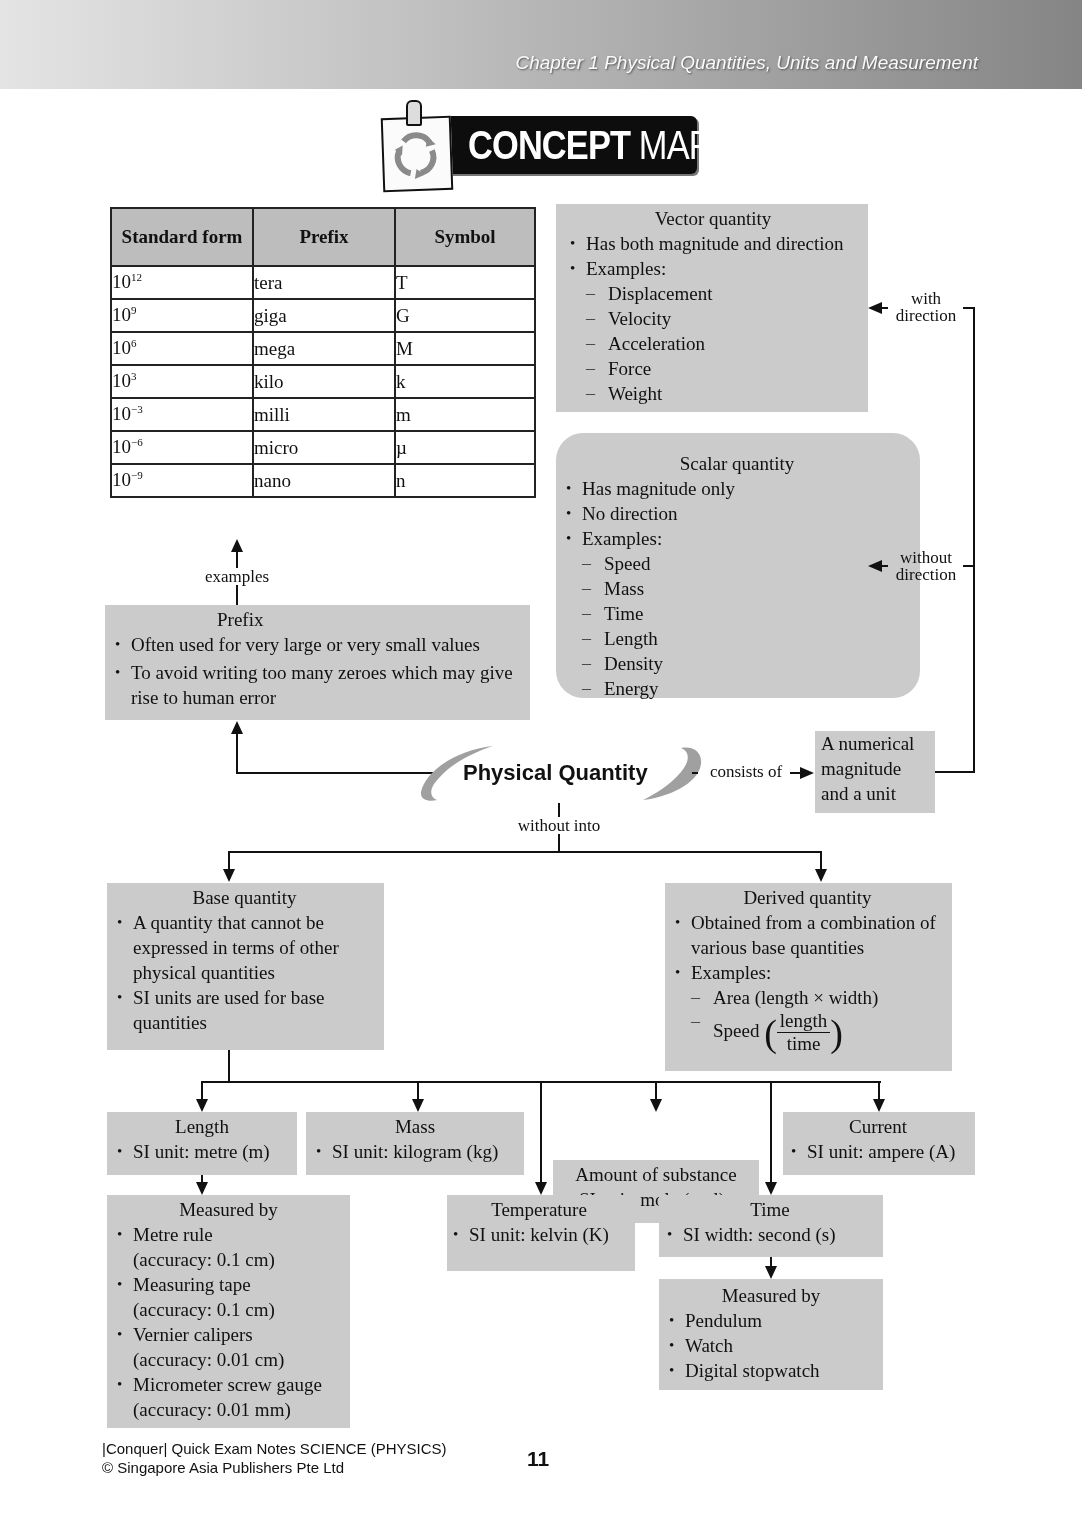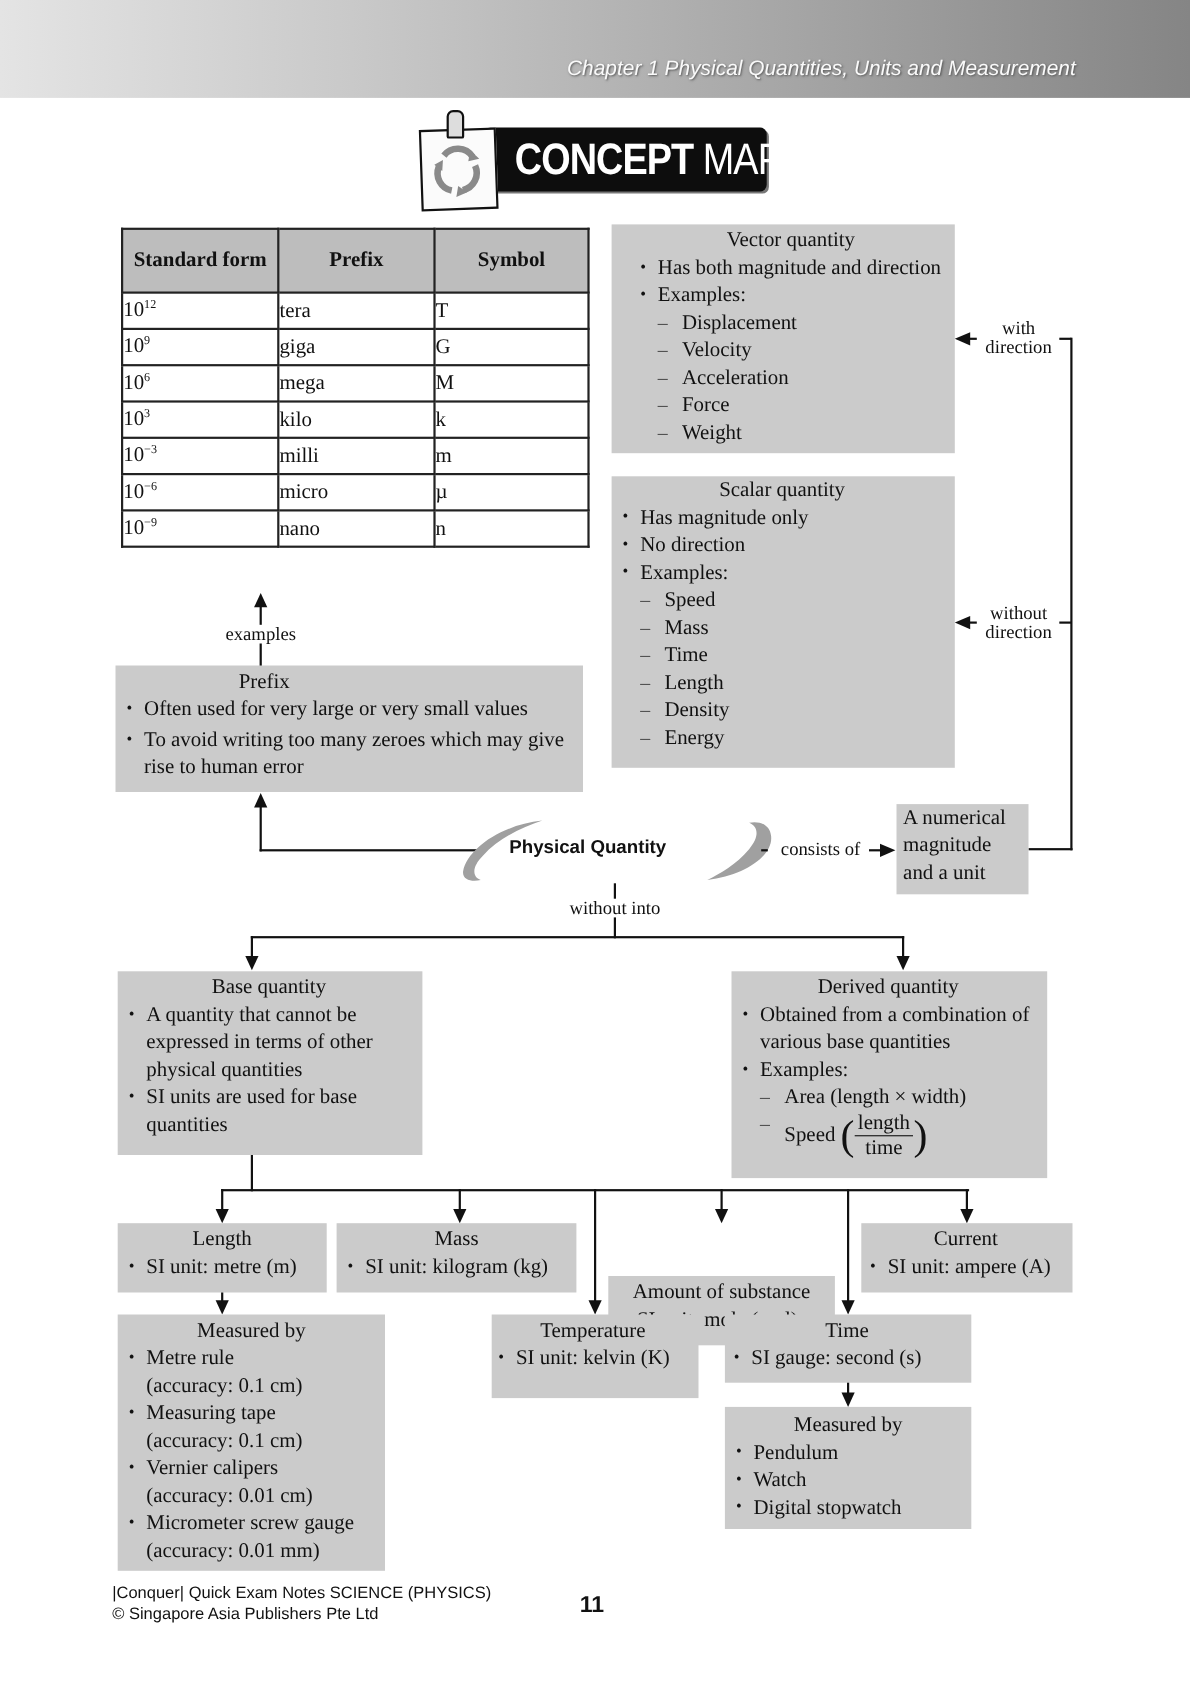--- a/index.html
+++ b/index.html
@@ -98,34 +98,34 @@
         <td>µ</td>
       </tr>
     <tr>
         <td><span>10</span><sup style="font-size:11px">−9</sup></td>
         <td>nano</td>
         <td>n</td>
       </tr>
   </tbody>
 </table>
 
-<div class="abs box" style="left:556px;top:204px;width:312px;height:208px;padding:2px 6px 0 20px;">
+<div class="abs box" style="left:556px;top:204px;width:312px;height:208px;padding:2px 6px 0 8px;">
   <div class="title">Vector quantity</div>
   <ul>
     <li>Has both magnitude and direction</li>
     <li>Examples:</li>
     <li class="dash">Displacement</li>
     <li class="dash">Velocity</li>
     <li class="dash">Acceleration</li>
     <li class="dash">Force</li>
     <li class="dash">Weight</li>
   </ul>
 </div>
 
-<div class="abs box" style="left:556px;top:433px;width:312px;height:265px;padding:0 6px 0 4px;">
+<div class="abs box" style="left:556px;top:433px;width:364px;height:265px;padding:18px 6px 0 4px;border-radius:27px;">
   <div class="title">Scalar quantity</div>
   <ul>
     <li>Has magnitude only</li>
     <li>No direction</li>
     <li>Examples:</li>
     <li class="dash">Speed</li>
     <li class="dash">Mass</li>
     <li class="dash">Time</li>
     <li class="dash">Length</li>
     <li class="dash">Density</li>
@@ -164,21 +164,21 @@
 
 <div class="abs arrow-up" style="left:231px;top:721px;"></div>
 <div class="abs line" style="left:236px;top:732px;width:2px;height:42px;"></div>
 <div class="abs line" style="left:236px;top:772px;width:200px;height:2px;"></div>
 
 <div class="abs" style="left:415px;top:742px;width:290px;height:62px;">
   <svg class="abs" width="290" height="62" viewBox="0 0 290 62" style="left:0;top:0;">
     <path d="M78 4 C40 8 10 30 6 50 C5 58 14 60 22 58 C14 55 14 46 24 36 C38 20 60 10 78 4 Z" fill="#a0a0a0"></path>
     <path d="M228 58 C262 54 288 36 286 18 C285 8 276 4 266 6 C274 9 276 18 266 30 C254 44 240 52 228 58 Z" fill="#a0a0a0"></path>
   </svg>
-  <div class="abs" style="left:48px;top:18px;font-family:'Liberation Sans',sans-serif;font-weight:bold;font-size:17px;white-space:nowrap;">Physical Quantity</div>
+  <div class="abs" style="left:48px;top:18px;font-family:'Liberation Sans',sans-serif;font-weight:bold;font-size:22px;white-space:nowrap;">Physical Quantity</div>
 </div>
 
 <div class="abs line" style="left:692px;top:772px;width:6px;height:2px;"></div>
 <div class="abs lbl" style="left:703px;top:763px;width:86px;">consists of</div>
 <div class="abs line" style="left:790px;top:772px;width:12px;height:2px;"></div>
 <div class="abs arrow-right" style="left:800px;top:767px;"></div>
 
 <div class="abs box" style="left:815px;top:731px;width:120px;height:82px;padding:0 4px 0 6px;">
   <div>A numerical</div>
   <div>magnitude</div>
@@ -270,21 +270,21 @@
 <div class="abs box" style="left:447px;top:1195px;width:188px;height:76px;padding:2px 4px 0 0;">
   <div class="title">Temperature</div>
   <ul>
       <li style="padding-left:22px;">SI unit: kelvin (K)</li>
     </ul>
 </div>
 
 <div class="abs box" style="left:659px;top:1195px;width:224px;height:62px;padding:2px 4px 0 2px;">
   <div class="title">Time</div>
   <ul>
-      <li>SI gauge: second (s)</li>
+      <li>SI width: second (s)</li>
     </ul>
 </div>
 
 <div class="abs line" style="left:770px;top:1257px;width:2px;height:12px;"></div>
 <div class="abs arrow-down" style="left:765px;top:1266px;"></div>
 
 <div class="abs box" style="left:659px;top:1279px;width:224px;height:111px;padding:4px 4px 0 4px;">
   <div class="title">Measured by</div>
   <ul>
     <li>Pendulum</li>

